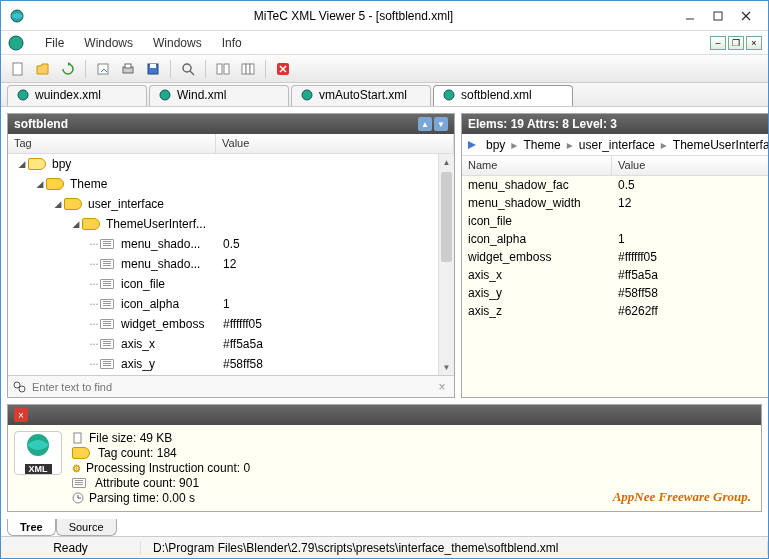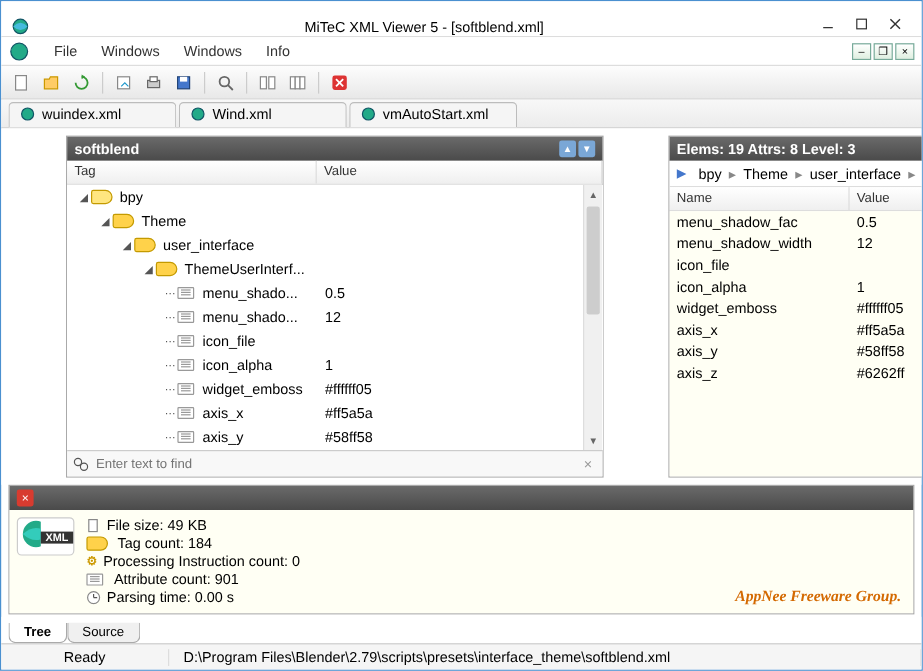--- a/index.html
+++ b/index.html
@@ -1,35 +1,35 @@
 <!DOCTYPE html>
 <html><head>
 <meta charset="utf-8">
 <style>
 * { box-sizing: border-box; margin: 0; padding: 0; font-family: "Segoe UI", Tahoma, sans-serif; font-size: 12px; }
 body { background: #fff; width: 769px; height: 559px; overflow: hidden; display: flex; flex-direction: column; border: 1px solid #4a90d0; }
-.titlebar { height: 30px; background: #fff; display: flex; align-items: flex-end; padding: 0 8px; border-bottom: 1px solid #ddd; gap: 36px; }
+.titlebar { height: 30px; background: #fff; display: flex; align-items: center; padding: 0 8px; border-bottom: 1px solid #ddd; gap: 36px; }
 .titlebar .icon { width: 16px; height: 16px; margin-right: 6px; }
 .titlebar .title { flex: 1; text-align: center; font-size: 12px; color: #000; }
 .titlebar .winbtns { display: flex; gap: 0; }
 .titlebar .winbtn { width: 28px; height: 20px; display: flex; align-items: center; justify-content: center; background: #fff; cursor: pointer; }
 .menubar { height: 24px; background: #fff; display: flex; align-items: center; padding: 0 6px; border-bottom: 1px solid #ddd; }
 .menubar .appicon { width: 18px; height: 18px; margin-right: 10px; }
 .menubar .menuitem { padding: 3px 10px; cursor: pointer; color: #333; }
 .menubar .spacer { flex: 1; }
 .menubar .mdibtn { width: 16px; height: 14px; border: 1px solid #7a9; margin-left: 2px; display: flex; align-items: center; justify-content: center; font-size: 9px; cursor: pointer; background: linear-gradient(#fff,#dfefe0); }
 .toolbar { height: 28px; background: linear-gradient(#fdfdfd, #e8e8e8); border-bottom: 1px solid #ccc; display: flex; align-items: center; padding: 0 6px; gap: 3px; }
 .toolbar .tbtn { width: 22px; height: 22px; display: flex; align-items: center; justify-content: center; cursor: pointer; border-radius: 2px; }
 .toolbar .sep { width: 1px; height: 18px; background: #ccc; margin: 0 3px; }
 .tabbar { height: 24px; background: linear-gradient(#f8f8f8, #ececec); border-bottom: 1px solid #ccc; display: flex; align-items: stretch; padding: 2px 6px 0; gap: 2px; }
 .tab { display: flex; align-items: flex-start; padding: 2px 8px; border: 1px solid #bcbcbc; border-bottom: none; background: #f5f5f5; border-radius: 4px 4px 0 0; cursor: pointer; min-width: 140px; font-size: 11px; }
 .tab.active { background: #fff; border-color: #999; }
 .tab .tabicon { width: 14px; height: 14px; margin-right: 5px; }
 .splitarea { flex: 1; display: flex; padding: 6px; gap: 6px; background: #fff; min-height: 0; }
-.panel { display: flex; flex-direction: column; border: 1px solid #aaa; min-height: 0; margin-left: 48px; }
+.panel { display: flex; flex-direction: column; border: 1px solid #aaa; min-height: 0; }
 .left { flex: 0 0 448px; }
 .right { flex: 1; }
 .panelhead { height: 20px; background: linear-gradient(#6a6a6a, #4a4a4a); color: #fff; display: flex; align-items: center; padding: 0 6px; font-weight: bold; font-size: 11px; }
 .panelhead .hspacer { flex: 1; }
 .panelhead .hbtn { width: 14px; height: 14px; background: #7aa7d6; border-radius: 2px; margin-left: 2px; display: flex; align-items: center; justify-content: center; cursor: pointer; font-size: 8px; }
 .colhdr { height: 20px; display: flex; background: linear-gradient(#fff,#efefef); border-bottom: 1px solid #ddd; }
 .colhdr .col { padding: 3px 6px; border-right: 1px solid #ddd; font-size: 11px; color: #333; }
 .tree { flex: 1; overflow-y: auto; background: #fff; position: relative; }
 .treerow { display: flex; height: 20px; align-items: center; font-size: 11px; }
 .treerow .namecell { width: 208px; display: flex; align-items: center; overflow: hidden; white-space: nowrap; }
@@ -47,21 +47,21 @@
 .crumbbar .crumb { padding: 2px 4px; cursor: pointer; }
 .crumbbar .sep2 { color: #888; padding: 0 2px; }
 .proplist { flex: 1; overflow-y: auto; background: #fffff4; }
 .proprow { display: flex; height: 18px; align-items: center; font-size: 11px; padding-left: 6px; }
 .proprow .pname { width: 150px; }
 .messages { margin: 0 6px 2px; border: 1px solid #aaa; display: flex; flex-direction: column; }
 .msghead { height: 20px; background: linear-gradient(#6a6a6a,#4a4a4a); display: flex; align-items: center; padding: 0 6px; }
 .msghead .t { color: #fff; font-size: 11px; font-weight: bold; flex: 1; }
 .msghead .xb { width: 14px; height: 14px; background: #d83b2f; color: #fff; display: flex; align-items: center; justify-content: center; font-size: 10px; cursor: pointer; border-radius: 2px; }
 .msgbody { background: #fffff4; display: flex; padding: 6px; gap: 10px; position: relative; }
-.xmlicon { width: 48px; height: 32px; background: #fff; border: 1px solid #ccc; border-radius: 4px; display: flex; align-items: center; justify-content: center; }
+.xmlicon { width: 48px; height: 44px; background: #fff; border: 1px solid #ccc; border-radius: 4px; display: flex; flex-direction: column; align-items: center; justify-content: center; }
 .msgstats { display: flex; flex-direction: column; gap: 1px; font-size: 11px; }
 .msgstats .line { display: flex; align-items: center; gap: 5px; }
 .watermark { position: absolute; right: 10px; bottom: 6px; font-style: italic; font-weight: bold; color: #d46a00; font-size: 13px; font-family: Georgia, serif; text-shadow: 0 0 2px #fff; }
 .bottomtabs { height: 22px; display: flex; align-items: flex-end; padding: 0 6px; gap: 0; background: #fff; }
 .btab { padding: 2px 12px; border: 1px solid #aaa; border-top: none; border-radius: 0 0 6px 6px; font-size: 11px; background: #f0f0f0; cursor: pointer; }
 .btab.active { background: #fff; font-weight: bold; }
 .statusbar { height: 22px; border-top: 1px solid #ccc; display: flex; align-items: center; font-size: 11px; background: #f5f5f5; }
 .statusbar .cell { padding: 0 12px; border-right: 1px solid #ddd; }
 svg { display: block; }
 .scrollbar-fake { position: absolute; right: 0; top: 0; bottom: 0; width: 16px; background: #f0f0f0; border-left: 1px solid #ddd; }
@@ -200,20 +200,28 @@
       <span>Wind.xml</span>
     </div>
     <div class="tab">
       <span class="tabicon">
         <svg width="14" height="14">
           <circle cx="7" cy="7" r="5" fill="#2a8" stroke="#156"></circle>
         </svg>
       </span>
       <span>vmAutoStart.xml</span>
     </div>
+    <div class="tab active">
+      <span class="tabicon">
+        <svg width="14" height="14">
+          <circle cx="7" cy="7" r="5" fill="#2a8" stroke="#156"></circle>
+        </svg>
+      </span>
+      <span>softblend.xml</span>
+    </div>
   </div>
 
 <div class="splitarea">
   <div class="panel left">
     <div class="panelhead">
       <span>softblend</span>
       <span class="hspacer"></span>
       <span class="hbtn">▲</span>
       <span class="hbtn">▼</span>
     </div>

